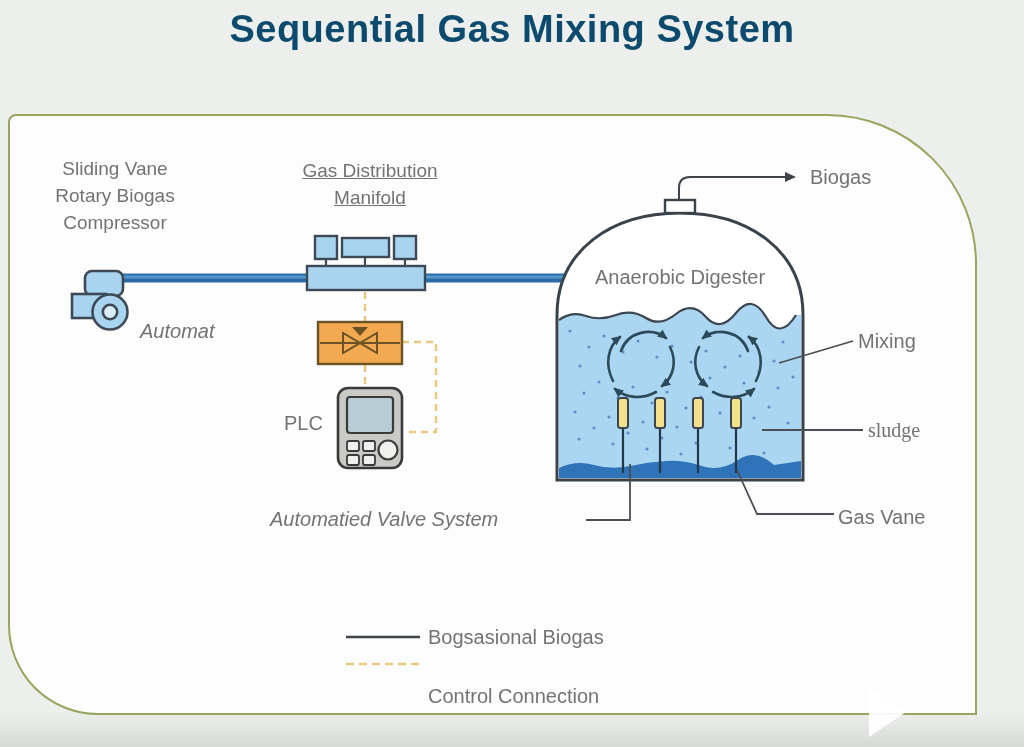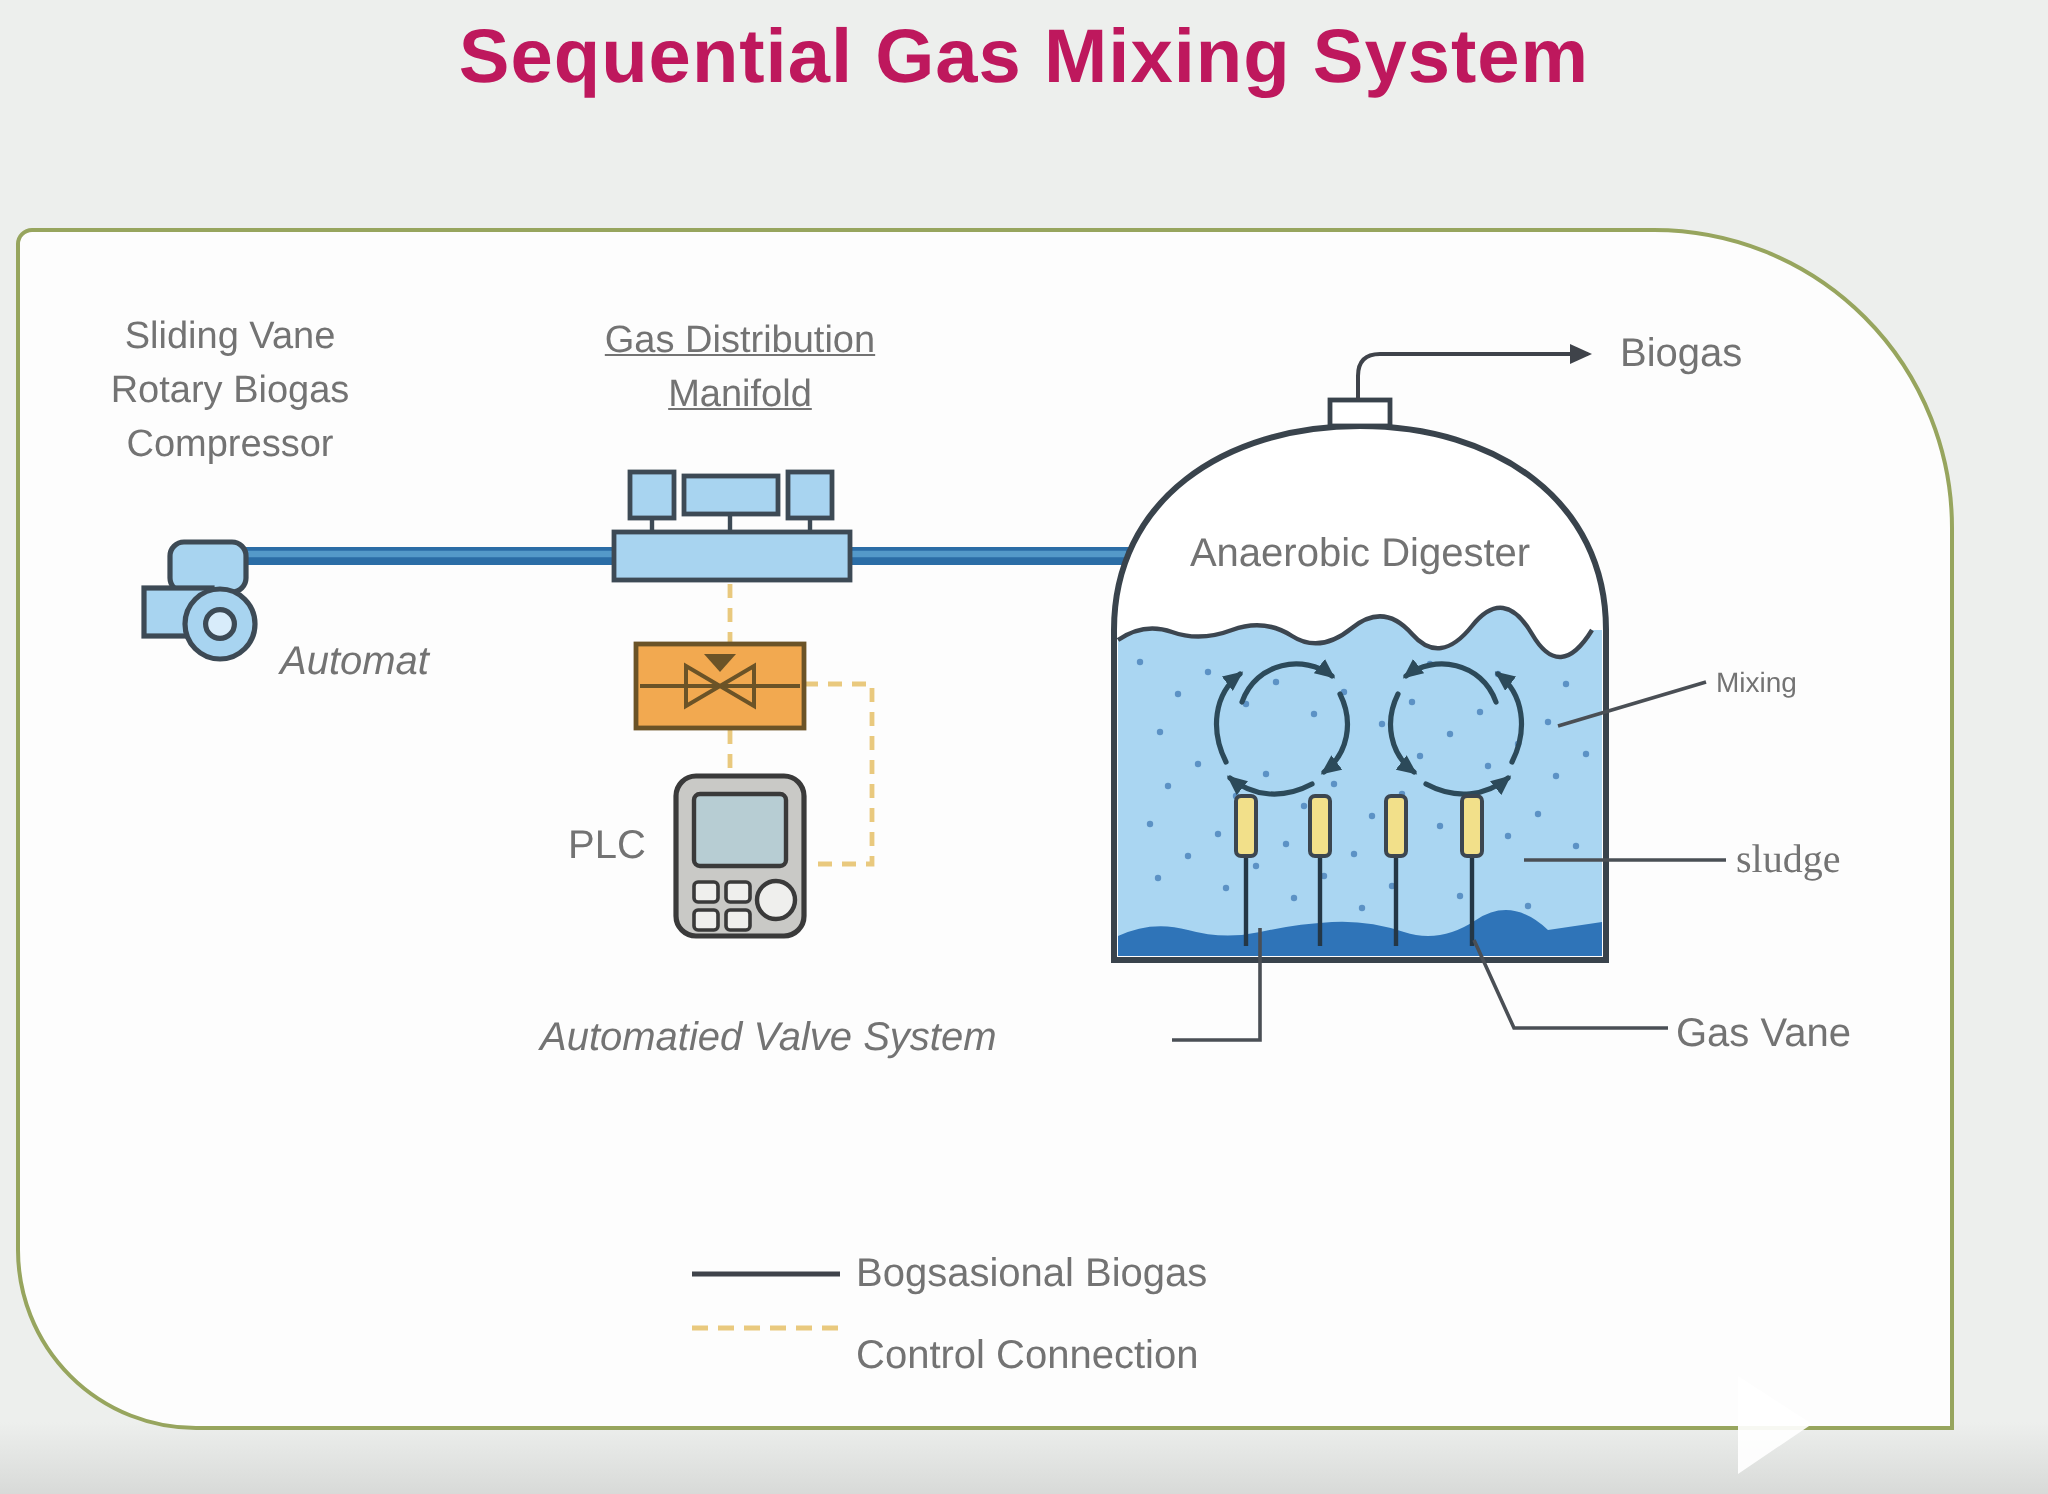--- a/index.html
+++ b/index.html
@@ -8,21 +8,21 @@
     background:#edefed;
     font-family:"Liberation Sans", sans-serif;
     -webkit-font-smoothing:antialiased;
   }
   .bottom-strip{
     position:absolute;left:0;bottom:0;width:1024px;height:36px;
     background:linear-gradient(#edefed,#d8dad8);
   }
   .title{
     position:absolute;left:0;top:8px;width:1024px;text-align:center;
-    font-size:38px;font-weight:800;letter-spacing:.5px;color:#be185d;
+    font-size:38px;font-weight:800;letter-spacing:.5px;color:#0c4a6e;
   }
   .panel{
     position:absolute;left:8px;top:114px;width:969px;height:601px;
     background:#fdfdfd;border:2.5px solid #97a55e;
     border-radius:8px 150px 0 90px;
     box-sizing:border-box;
   }
   svg.overlay{position:absolute;left:0;top:0;width:1024px;height:747px;}
   .lbl{
     position:absolute;color:#737373;font-size:19px;font-weight:500;
@@ -214,23 +214,23 @@
 <div class="lbl right" style="left:140px;top:318px;width:172px;font-size:20px;">
   <div>Automat</div>
 </div>
 
 <div class="lbl" style="left:284px;top:410px;font-size:20px;">PLC</div>
 
 <div class="lbl center" style="left:570px;top:264px;width:220px;font-size:20px;">Anaerobic Digester</div>
 
 <div class="lbl" style="left:810px;top:164px;font-size:20px;">Biogas</div>
 
-<div class="lbl" style="left:858px;top:328px;font-size:14px;">Mixing</div>
+<div class="lbl" style="left:858px;top:328px;font-size:20px;">Mixing</div>
 
 <div class="lbl" style="left:868px;top:417px;font-size:20px;font-family:Liberation Serif, serif;">sludge</div>
 
 <div class="lbl" style="left:838px;top:504px;font-size:20px;">Gas Vane</div>
 
 <div class="lbl right" style="left:270px;top:506px;width:307px;font-size:20px;">Automatied Valve System</div>
 
 <div class="lbl" style="left:428px;top:624px;font-size:20px;">Bogsasional Biogas</div>
 
-<div class="lbl" style="left:428px;top:665px;font-size:20px;">Control Connection</div>
+<div class="lbl" style="left:428px;top:683px;font-size:20px;">Control Connection</div>
 
 </body></html>

